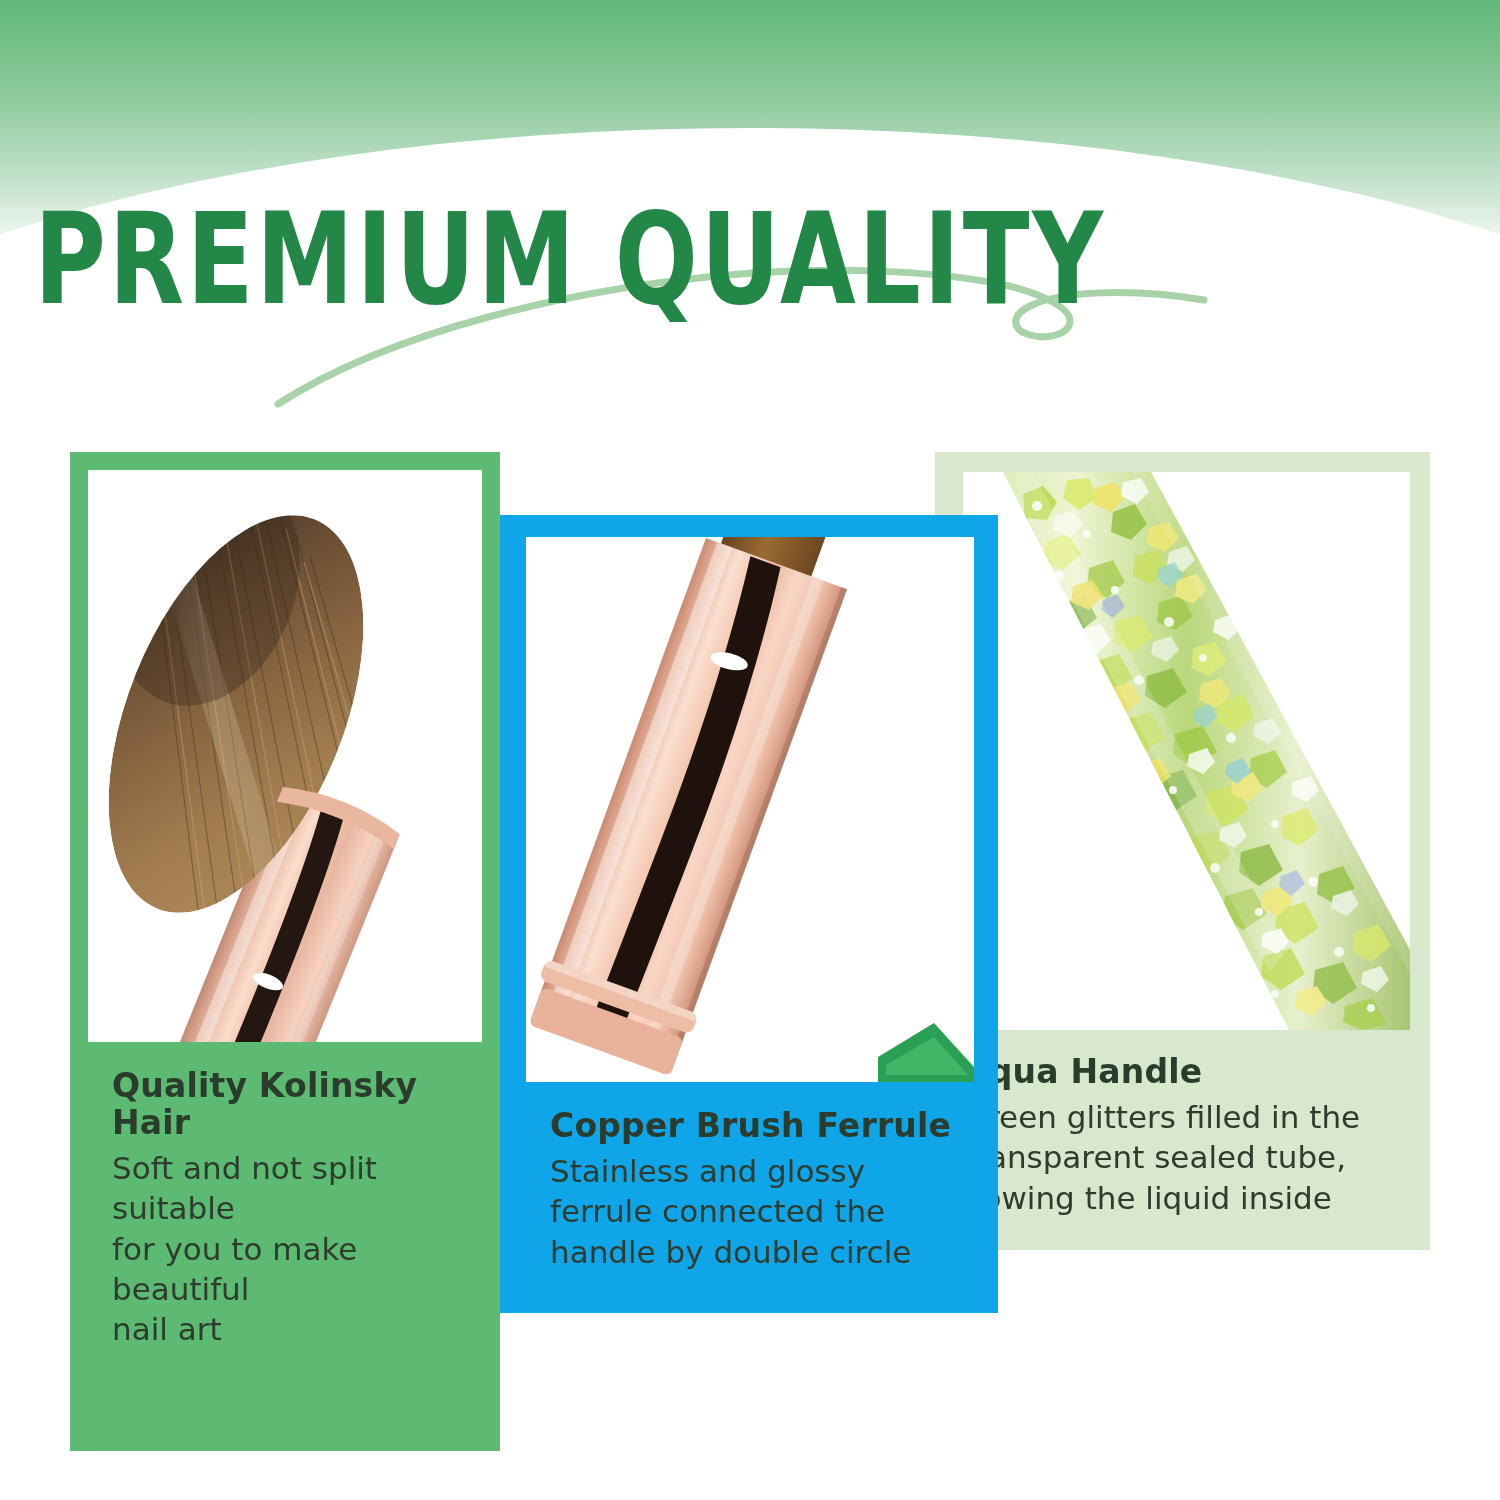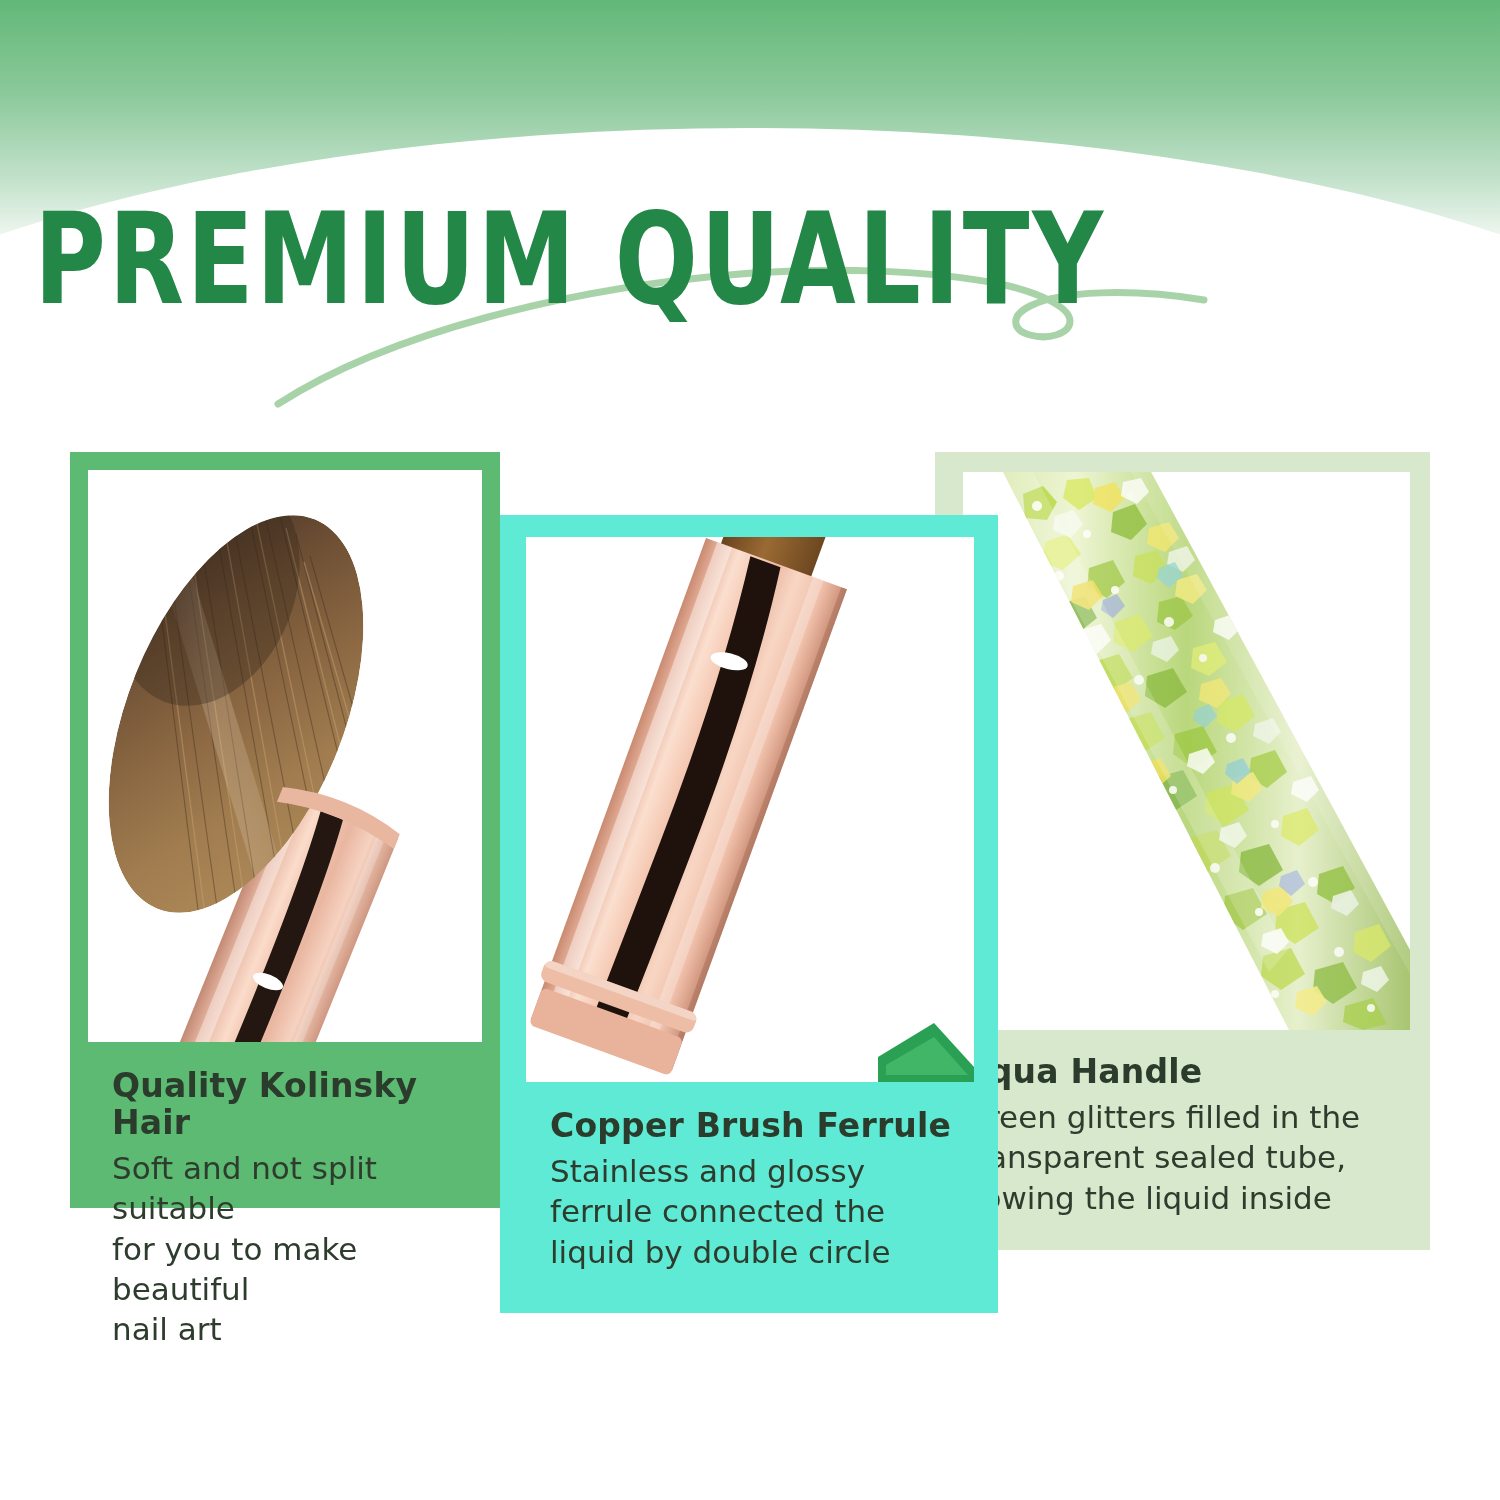--- a/index.html
+++ b/index.html
@@ -63,37 +63,37 @@
     z-index: 4;
     pointer-events: none;
   }
 
   
   .card { position: absolute; box-sizing: border-box; }
 
   
   #card-hair {
     left: 70px; top: 452px;
-    width: 430px; height: 756px;
+    width: 430px; height: 999px;
     background: #5cba72;
     padding: 18px 18px 0 18px;
   }
   #card-hair .photo {
     position: relative;
     width: 394px; height: 572px;
     background: #ffffff;
     overflow: hidden;
   }
   #card-hair .caption { padding: 26px 24px 0 24px; }
 
   
   #card-ferrule {
     left: 500px; top: 515px;
     width: 498px; height: 798px;
-    background: #5eead4;
+    background: #0ea5e9;
     padding: 22px 22px 0 26px;
     z-index: 3;
   }
   #card-ferrule .photo {
     position: relative;
     width: 448px; height: 545px;
     background: #ffffff;
     overflow: hidden;
   }
   #card-ferrule .caption { padding: 26px 24px 0 24px; }
@@ -272,21 +272,21 @@
       </g>
 
       <path d="M352,520 l56,-34 l40,44 l0,15 l-96,0 z" fill="#1e9b4a" opacity="0.95"></path>
       <path d="M360,528 l48,-28 l34,38 l-82,0 z" fill="#49bb6d" opacity="0.8"></path>
     </svg>
   </div>
   <div class="caption">
     <p class="card-title">Copper Brush Ferrule</p>
     <p class="card-body">Stainless and glossy
 ferrule connected the
-liquid by double circle</p>
+handle by double circle</p>
   </div>
 </div>
 
 <div class="card" id="card-handle">
   <div class="photo">
     <svg class="svg-fill" viewBox="0 0 447 558" preserveAspectRatio="none" xmlns="http://www.w3.org/2000/svg">
       <defs>
         <linearGradient id="tubeBase" x1="0" y1="0" x2="1" y2="0">
           <stop offset="0%" stop-color="#cfe39a"></stop>
           <stop offset="25%" stop-color="#eef5d4"></stop>

